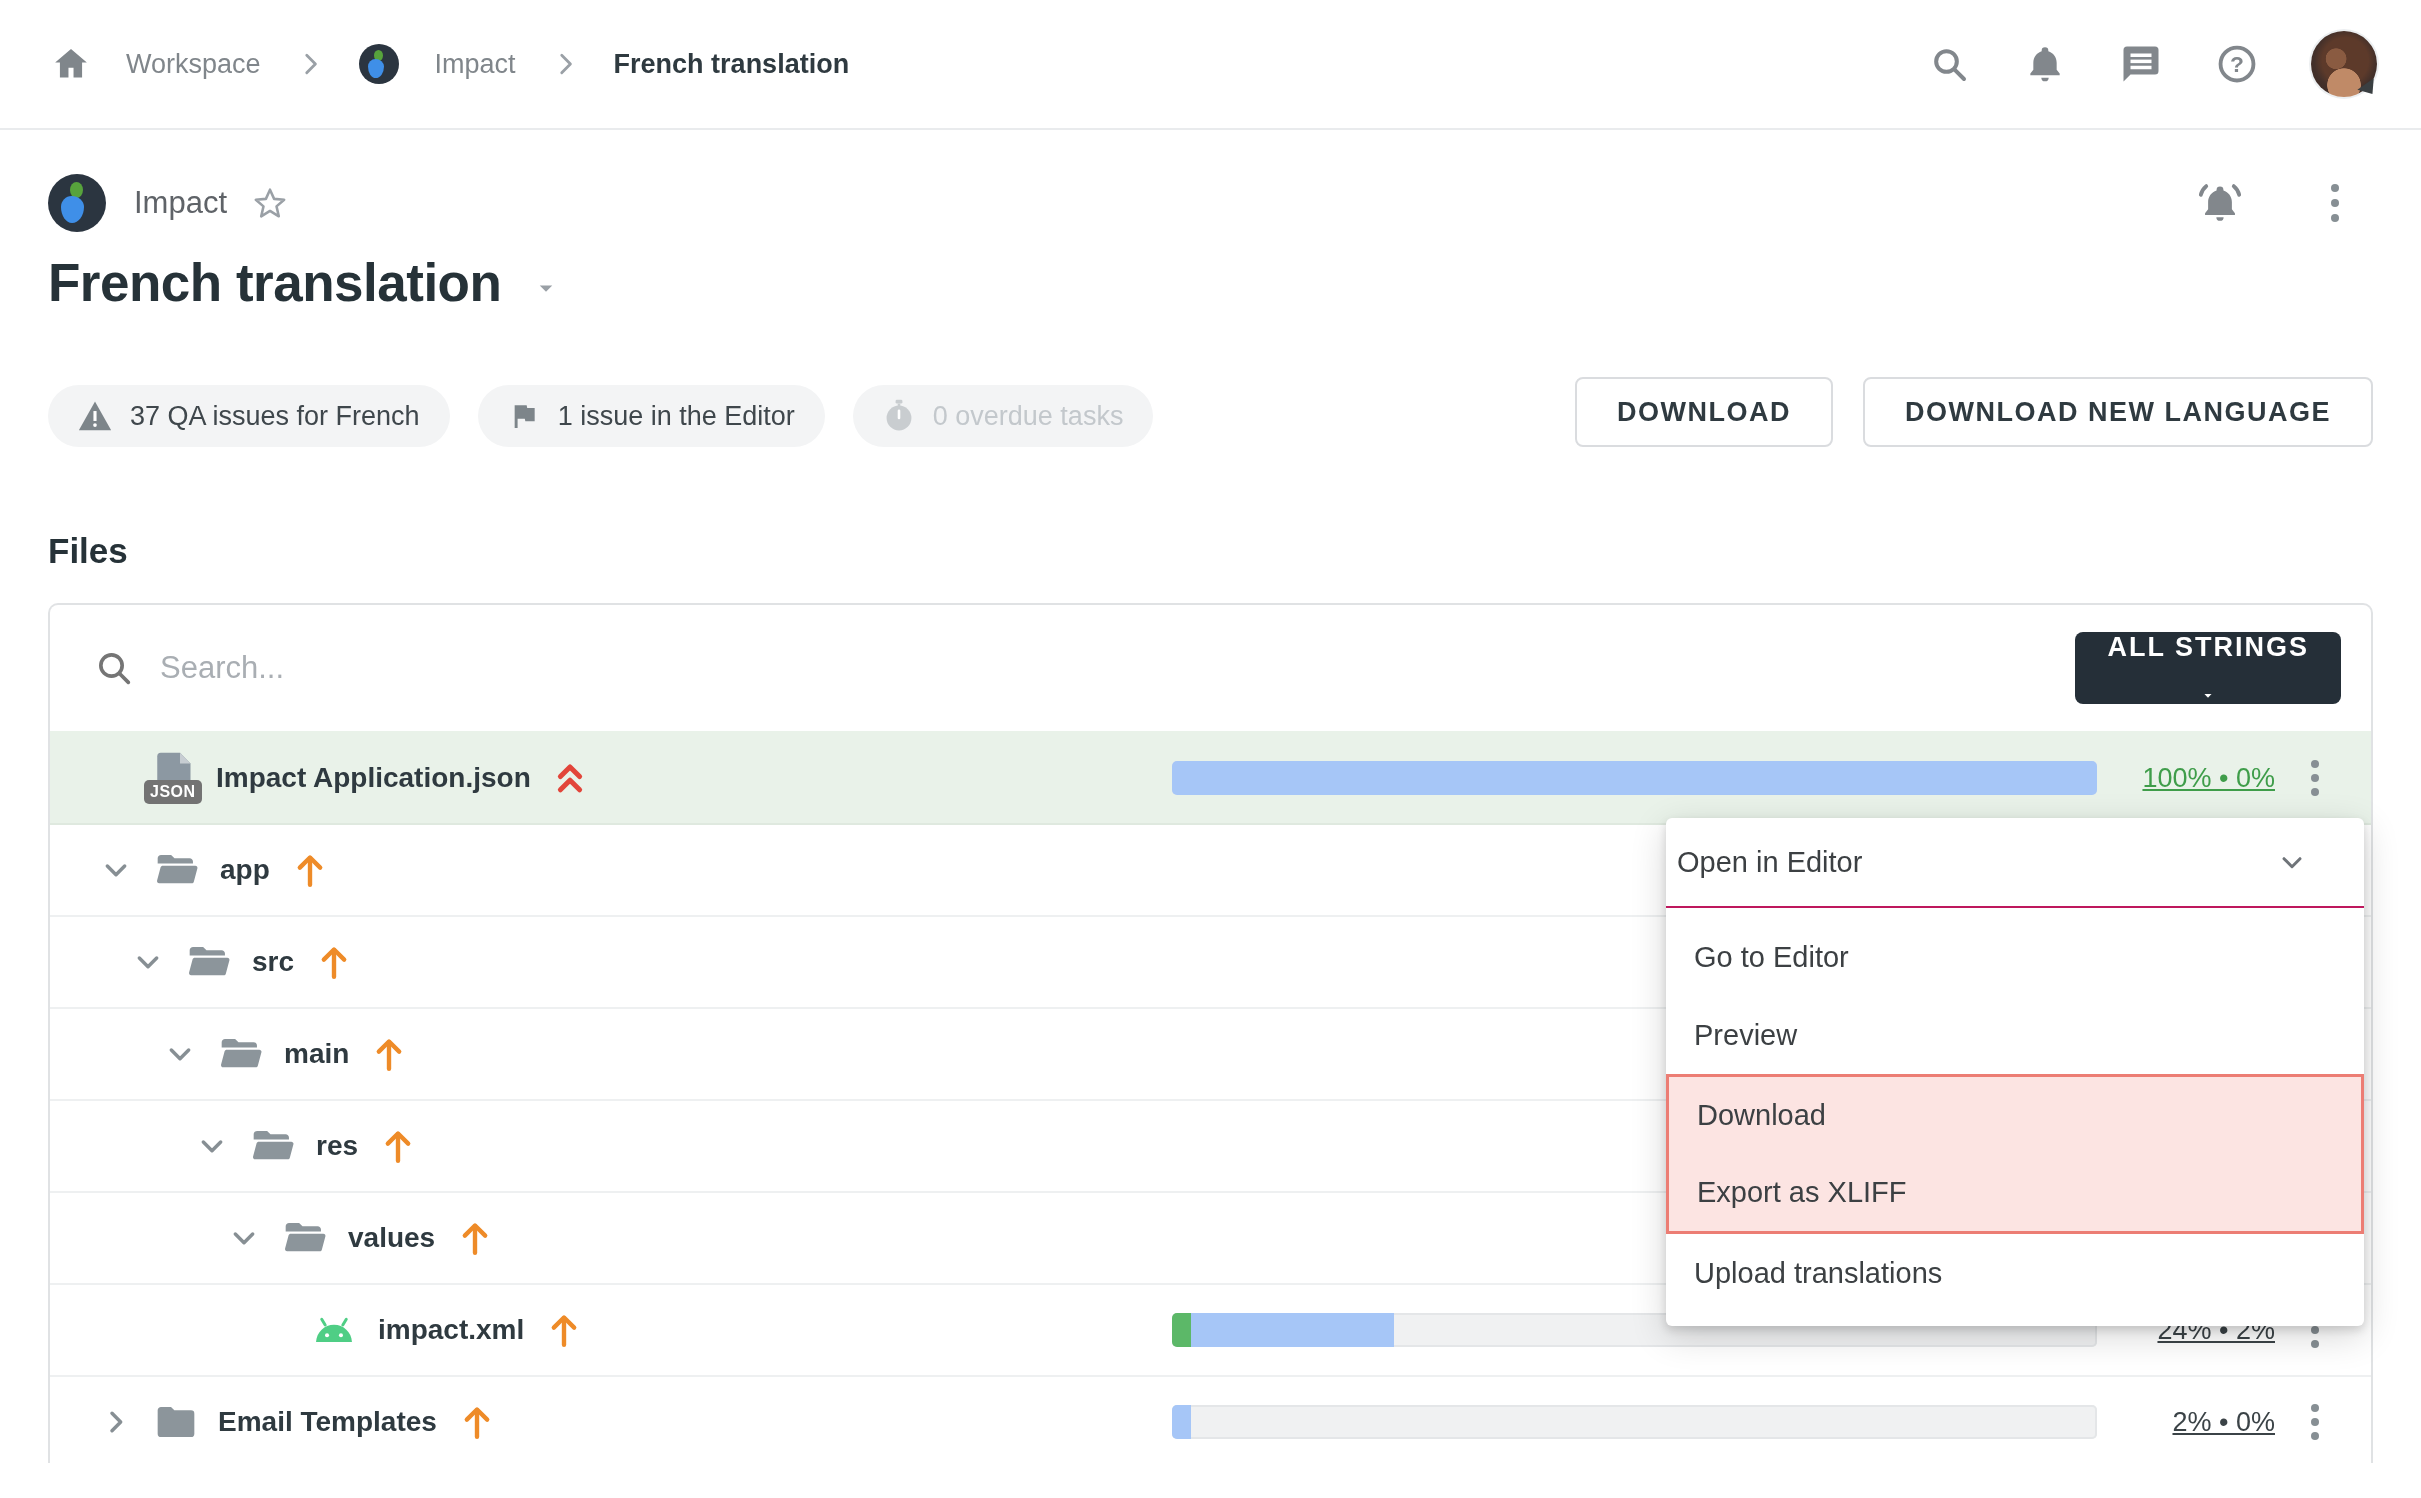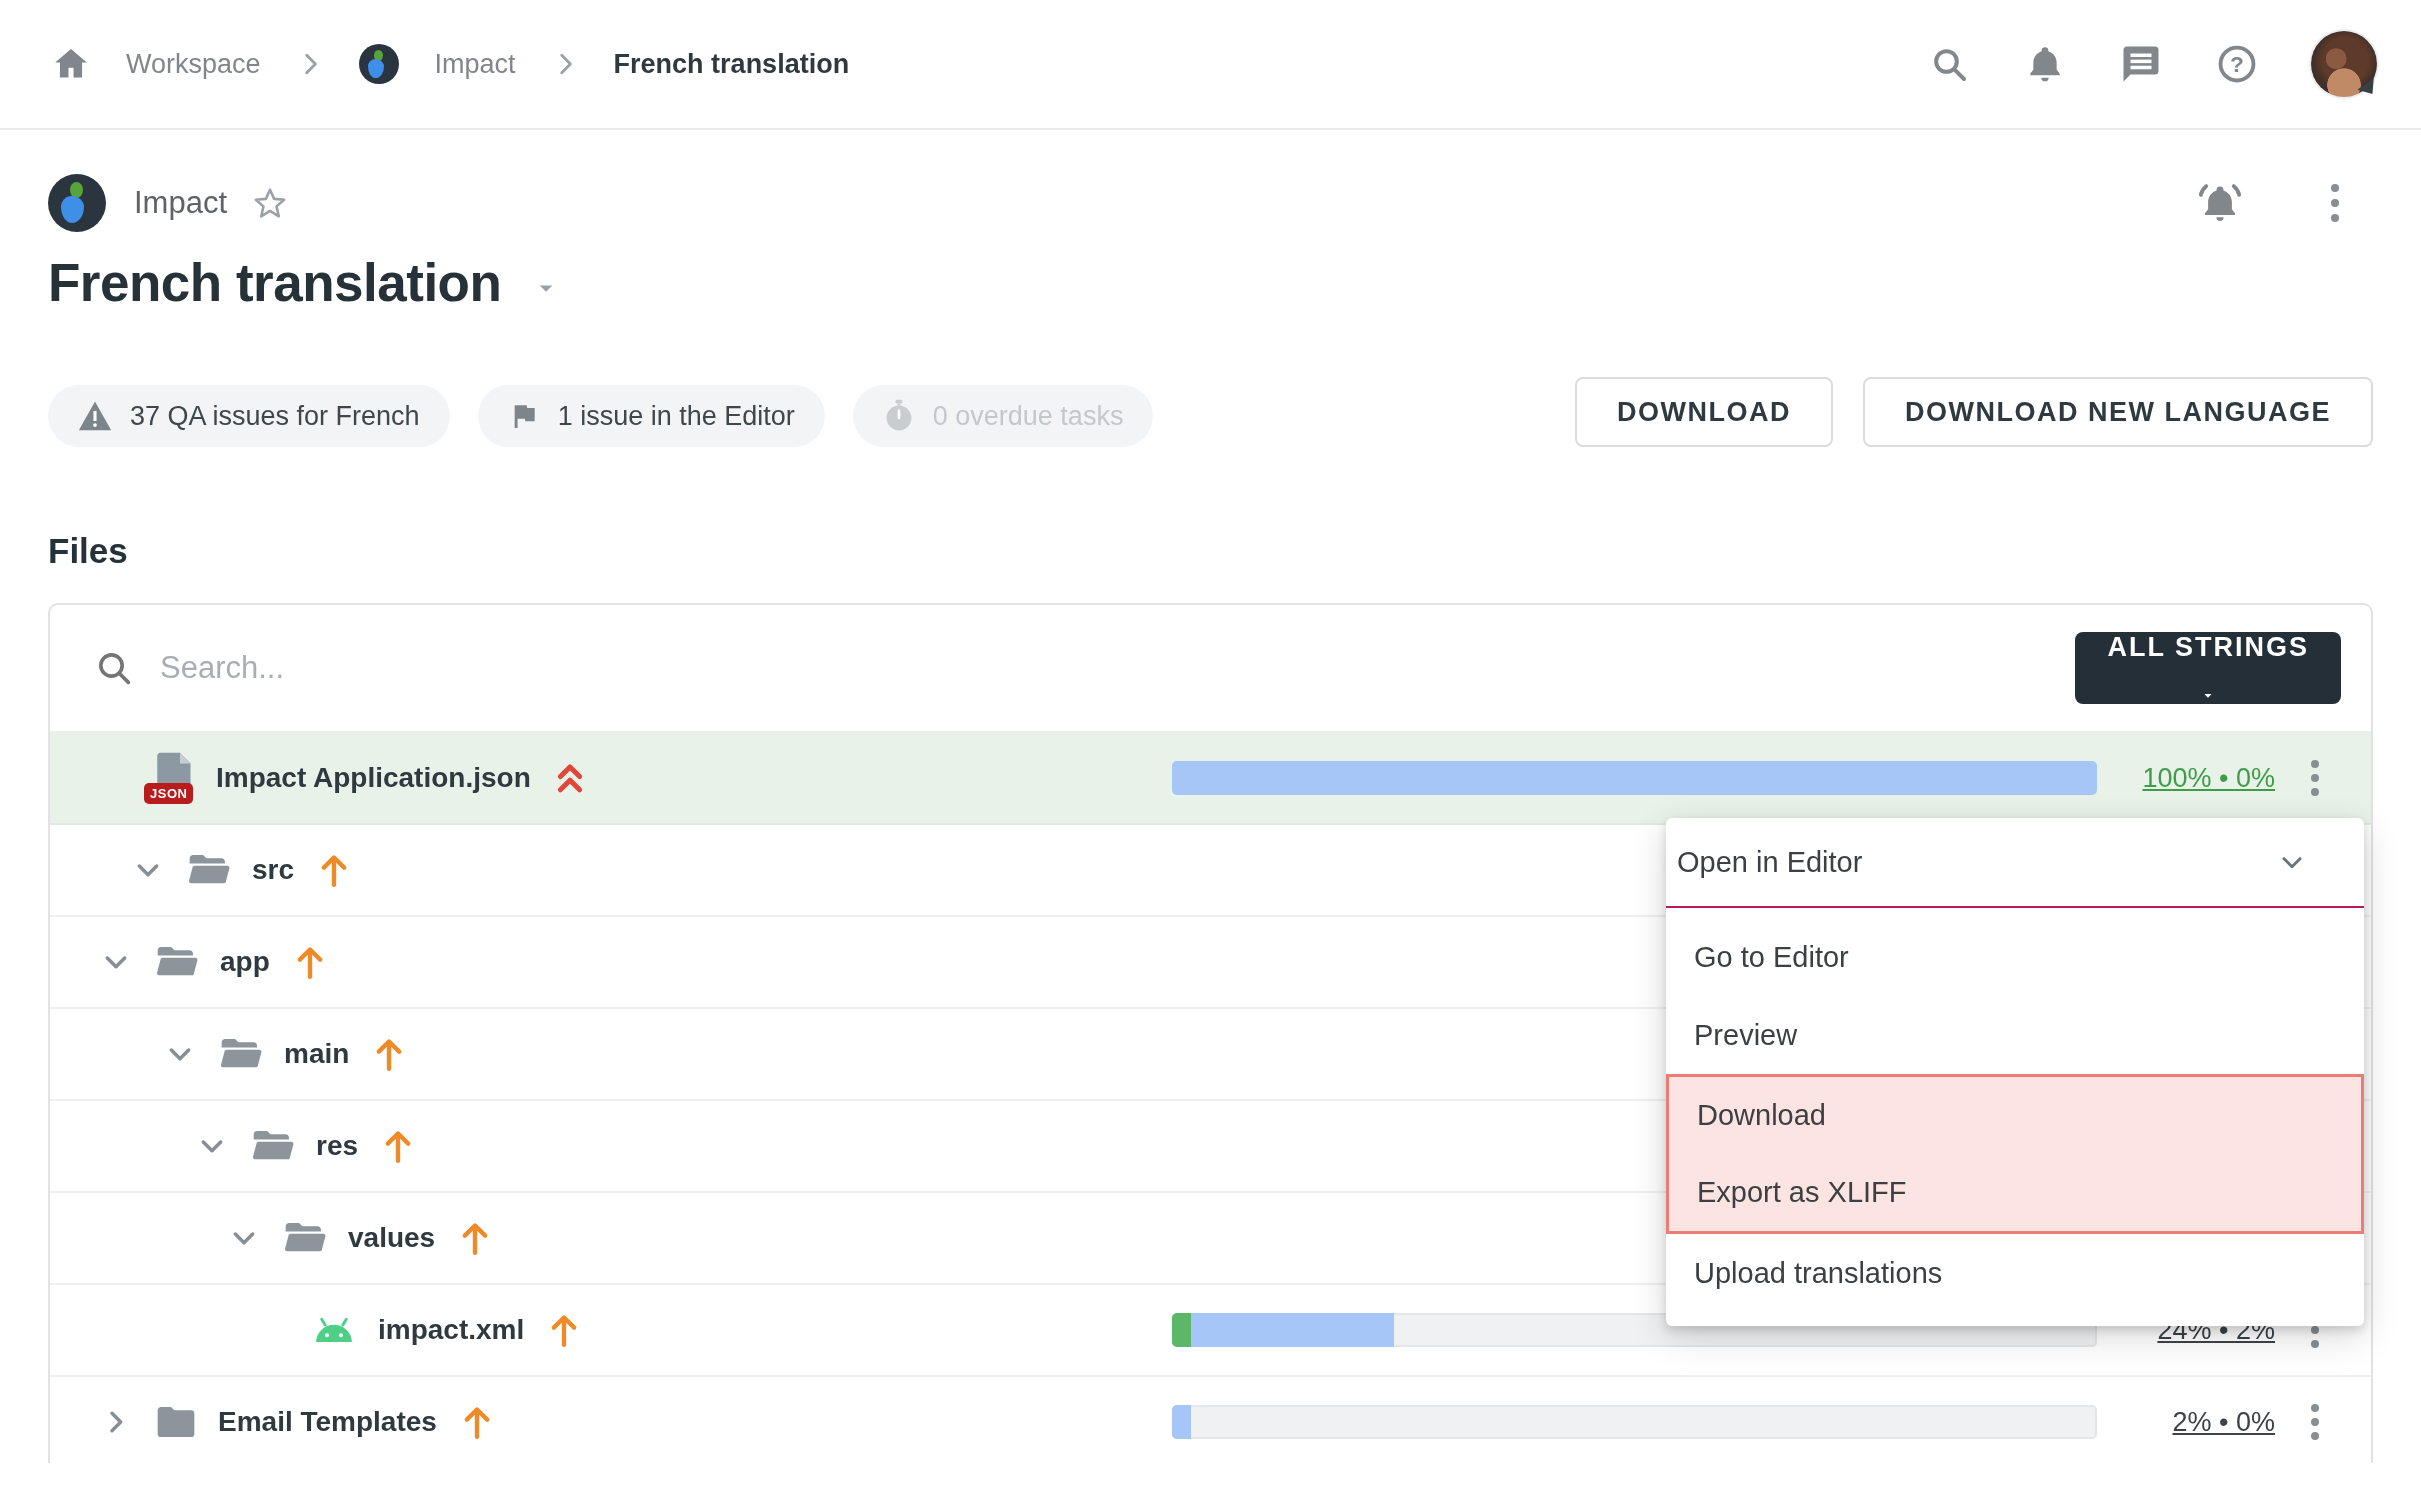--- a/index.html
+++ b/index.html
@@ -83,22 +83,22 @@
   .pseg-g { background:#5cb868; height:100%; }
   .pseg-b { background:#a6c6f7; height:100%; }
   .plabel { width:178px; text-align:right; font-size:27px; color:#3b4347; margin-right:20px;text-decoration:underline; }
   .plabel.green { color:#3f9d4a; }
   .kebab { width:40px; height:56px; display:flex; flex-direction:column; align-items:center;
     justify-content:center; gap:6px; cursor:pointer; }
   .kebab i { width:8px; height:8px; border-radius:50%; background:#878f94; }
 
   
   .ficon { position:relative; width:42px; height:52px; flex:none; }
-  .json-badge { position:absolute; left:-8px; bottom:0; background:#b91c1c; color:#fff;
-    font-size:13px; font-weight:700; padding:3px 6px; border-radius:5px; letter-spacing:0.5px; }
+  .json-badge { position:absolute; left:-8px; bottom:0; background:#737373; color:#fff;
+    font-size:16px; font-weight:700; padding:3px 6px; border-radius:5px; letter-spacing:0.5px; }
 
   
   .menu { position:absolute; left:1666px; top:818px; width:698px; background:#fff; z-index:30;
     border-radius:6px; box-shadow:0 4px 10px rgba(0,0,0,.14), 0 10px 36px rgba(0,0,0,.16); }
   .menu-top { height:90px; display:flex; align-items:center; justify-content:space-between;
     padding:0 56px 0 11px; font-size:29px; color:#3c4043; border-bottom:2px solid #be185d; cursor:pointer; }
   .menu-body { padding:10px 0 14px; }
   .mitem { height:78px; display:flex; align-items:center; padding:0 28px; font-size:29px;
     color:#3c4043; cursor:pointer; }
   .mhl { border:3px solid #ec7d74; background:#fce4e2; margin:0; }
@@ -287,61 +287,61 @@
             <div class="plabel green">100% • 0%</div>
             <div class="kebab">
               <i></i>
               <i></i>
               <i></i>
             </div>
           </div>
         </div>
         <div class="frow">
           <div class="tree">
-            <span style="width:36px;flex:none"></span>
+            <span style="width:4px;flex:none"></span>
             <span>
               <svg width="32" height="32" viewBox="0 0 24 24" fill="none" stroke="#878f94" stroke-width="2.6" stroke-linecap="round" stroke-linejoin="round">
                 <path d="M5.5 9l6.5 6.5L18.5 9"></path>
               </svg>
             </span>
             <span class="gap24"></span>
             <span>
               <svg width="42" height="34" viewBox="0 0 25 20" fill="#8c959b">
                 <path d="M1 3c0-1.1.9-2 2-2h6l2 2h9c1.1 0 2 .9 2 2v1.2H1z"></path>
                 <path d="M4 7.4h19.4c.85 0 1.47.8 1.26 1.62l-2.15 7.9c-.16.6-.7 1-1.26 1H1.9c-.85 0-1.47-.8-1.26-1.62l2.1-7.9c.16-.6.7-1 1.26-1z"></path>
               </svg>
             </span>
             <span class="gap22"></span>
-            <span class="tname">src</span>
-            <span class="gap24"></span>
-            <span>
-              <svg width="32" height="36" viewBox="0 0 20 23" fill="none" stroke="#ee8b28" stroke-width="2.8" stroke-linecap="round" stroke-linejoin="round">
-                <path d="M10 21V4"></path>
-                <path d="M3.5 10 10 3.5 16.5 10"></path>
-              </svg>
-            </span>
-          </div>
-        </div>
-        <div class="frow">
-          <div class="tree">
-            <span style="width:4px;flex:none"></span>
+            <span class="tname">app</span>
+            <span class="gap24"></span>
+            <span>
+              <svg width="32" height="36" viewBox="0 0 20 23" fill="none" stroke="#ee8b28" stroke-width="2.8" stroke-linecap="round" stroke-linejoin="round">
+                <path d="M10 21V4"></path>
+                <path d="M3.5 10 10 3.5 16.5 10"></path>
+              </svg>
+            </span>
+          </div>
+        </div>
+        <div class="frow">
+          <div class="tree">
+            <span style="width:36px;flex:none"></span>
             <span>
               <svg width="32" height="32" viewBox="0 0 24 24" fill="none" stroke="#878f94" stroke-width="2.6" stroke-linecap="round" stroke-linejoin="round">
                 <path d="M5.5 9l6.5 6.5L18.5 9"></path>
               </svg>
             </span>
             <span class="gap24"></span>
             <span>
               <svg width="42" height="34" viewBox="0 0 25 20" fill="#8c959b">
                 <path d="M1 3c0-1.1.9-2 2-2h6l2 2h9c1.1 0 2 .9 2 2v1.2H1z"></path>
                 <path d="M4 7.4h19.4c.85 0 1.47.8 1.26 1.62l-2.15 7.9c-.16.6-.7 1-1.26 1H1.9c-.85 0-1.47-.8-1.26-1.62l2.1-7.9c.16-.6.7-1 1.26-1z"></path>
               </svg>
             </span>
             <span class="gap22"></span>
-            <span class="tname">app</span>
+            <span class="tname">src</span>
             <span class="gap24"></span>
             <span>
               <svg width="32" height="36" viewBox="0 0 20 23" fill="none" stroke="#ee8b28" stroke-width="2.8" stroke-linecap="round" stroke-linejoin="round">
                 <path d="M10 21V4"></path>
                 <path d="M3.5 10 10 3.5 16.5 10"></path>
               </svg>
             </span>
           </div>
         </div>
         <div class="frow">

